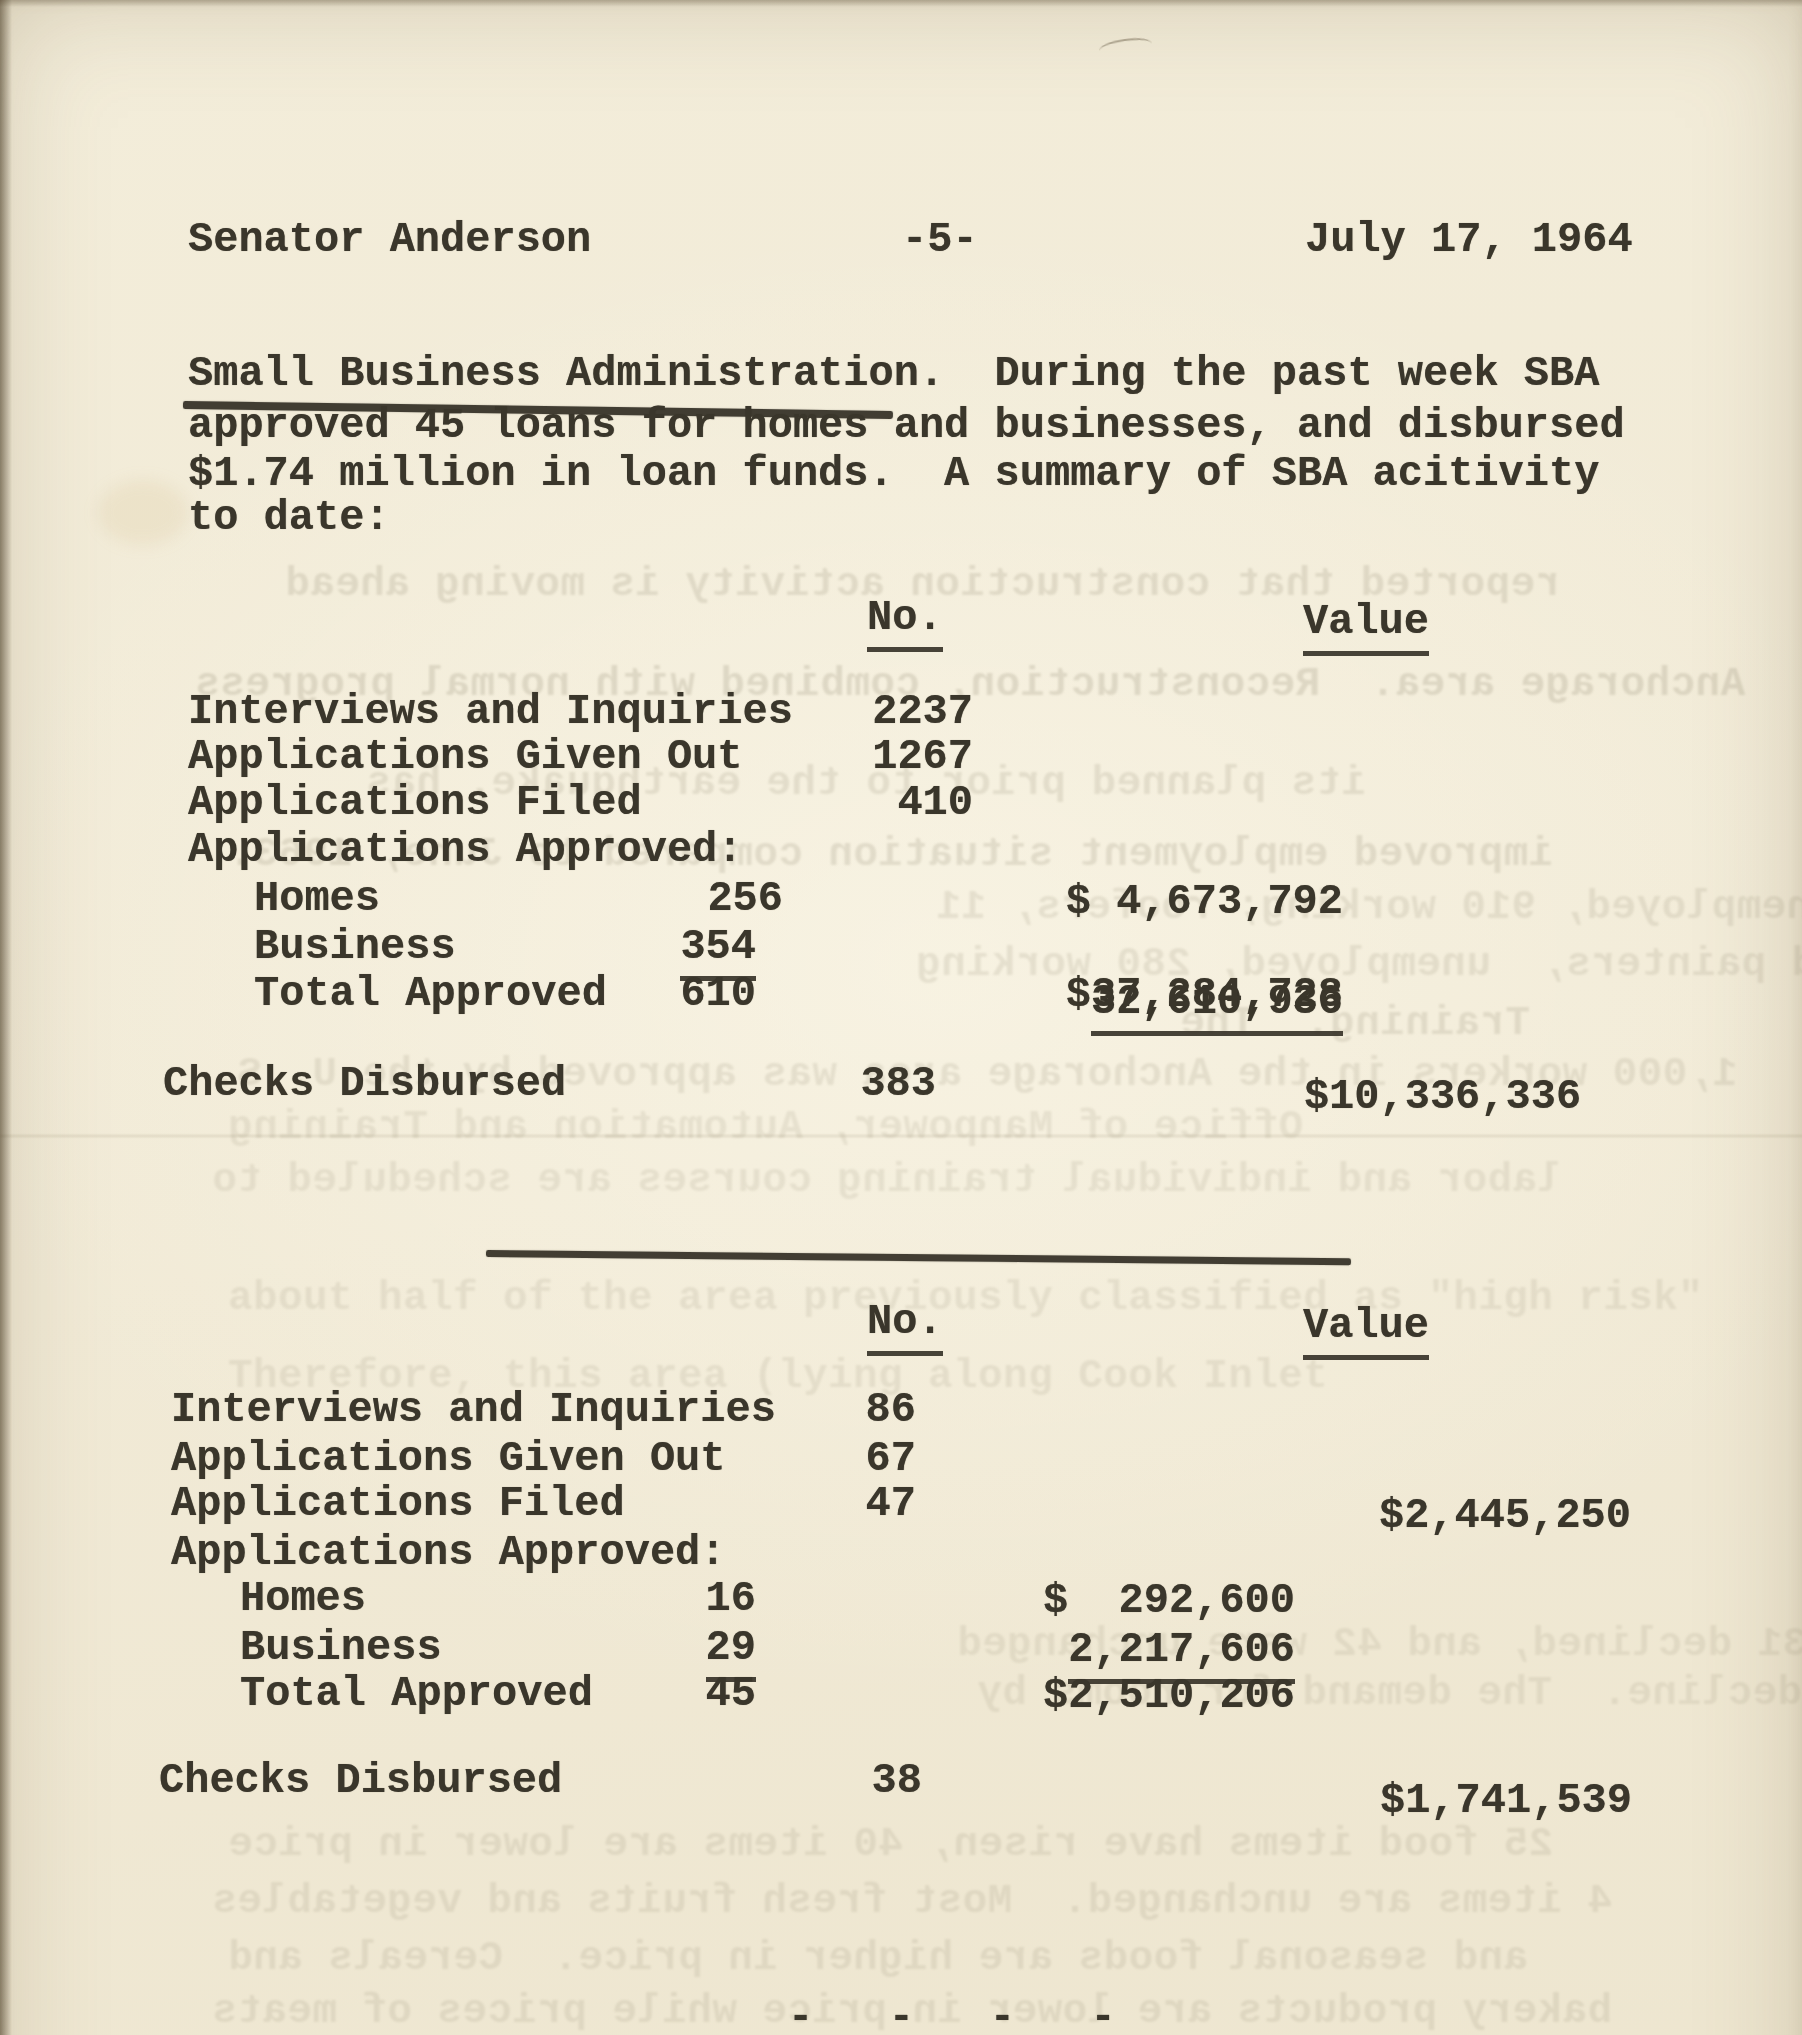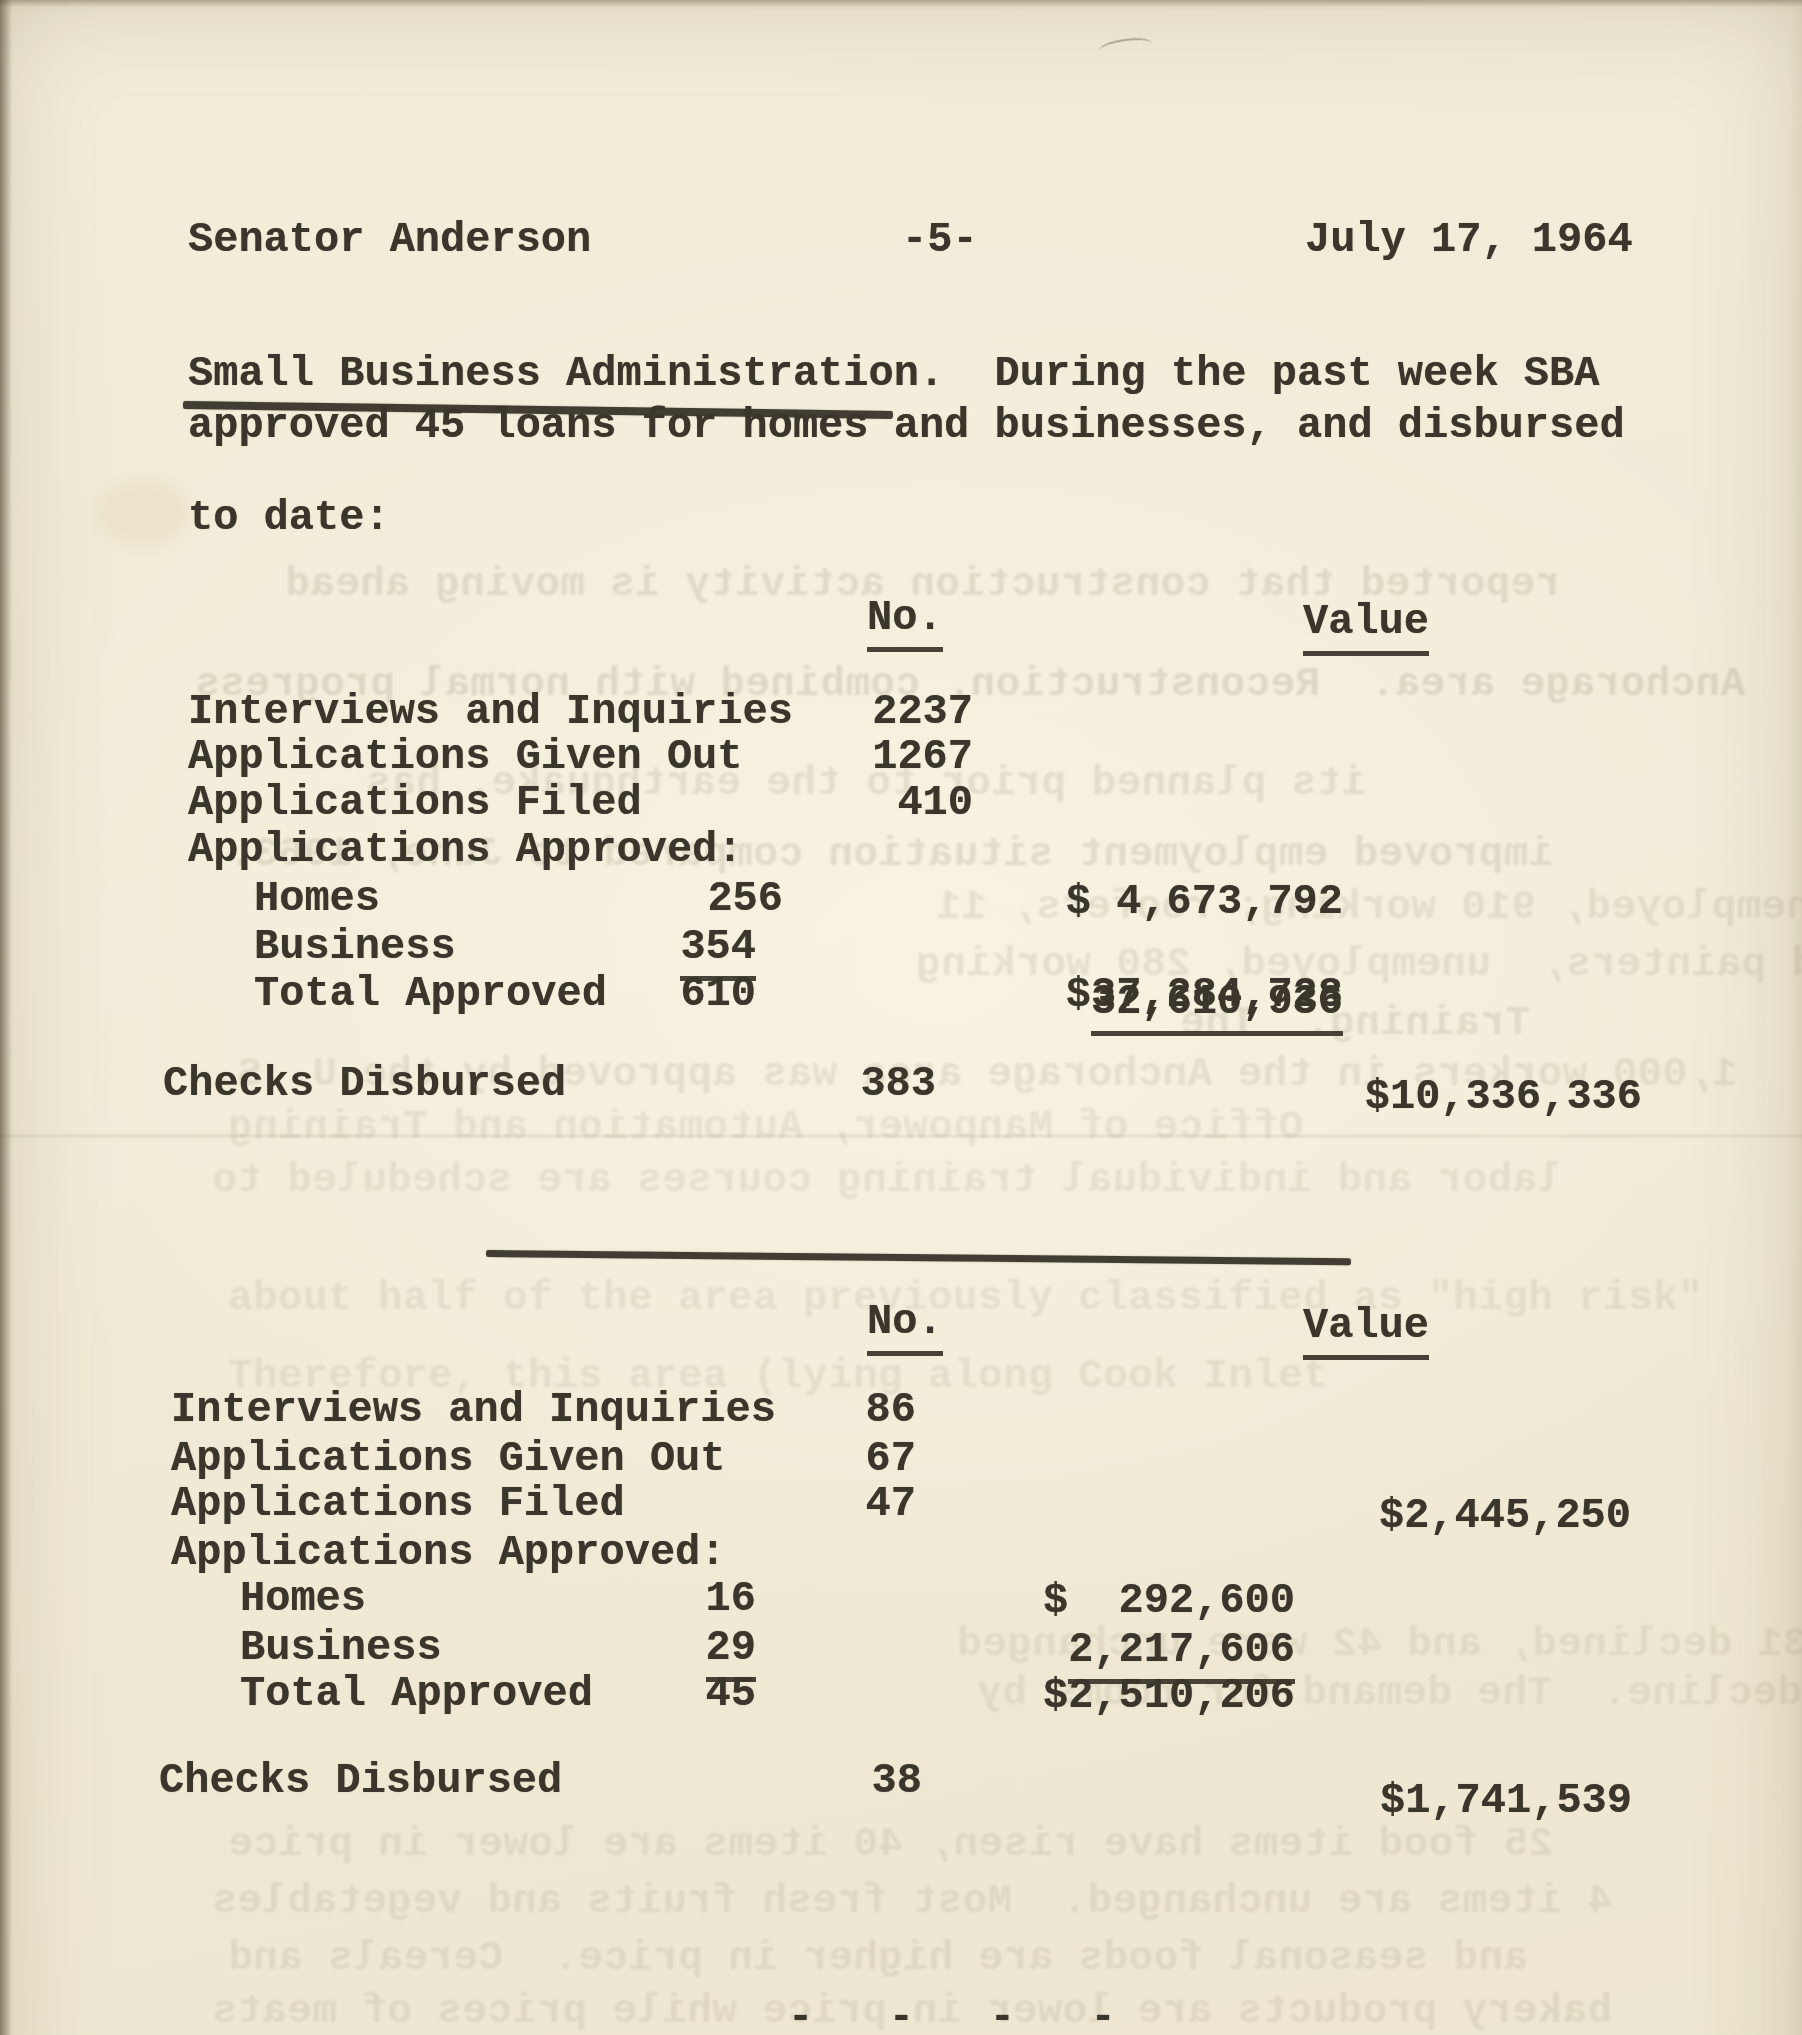--- a/index.html
+++ b/index.html
@@ -80,20 +80,21 @@
 
   <div class="stain" style="left:98px; top:480px; width:90px; height:65px;"></div>
 
   <div class="t" style="left:188px; top:219px;">Senator Anderson</div>
   <div class="t" style="left:902px; top:219px;">-5-</div>
   <div class="t" style="left:1305px; top:219px;">July 17, 1964</div>
 
   <div class="t" style="left:188px; top:353px;"><span>Small Business Administration.</span><span>  During the past week SBA</span></div>
   <div class="rule" style="left:183px; top:401px; width:710px; height:8.1px; transform:rotate(0.8deg); transform-origin:left center;"></div>
   <div class="t" style="left:188px; top:405px;">approved 45 loans for homes and businesses, and disbursed</div>
+  <div class="t" style="left:188px; top:453px;">$1.74 million in loan funds.  A summary of SBA acitivity</div>
   <div class="t" style="left:188px; top:497px;">to date:</div>
 
   <div class="t" style="left:867px; top:597px;"><span class="u">No.</span></div>
   <div class="t" style="left:1303px; top:601px;"><span class="u">Value</span></div>
 
   <div class="t" style="left:188px; top:691px;">Interviews and Inquiries</div>
   <div class="t num" style="left:802px; top:691px;">2237</div>
 
   <div class="t" style="left:188px; top:736px;">Applications Given Out</div>
   <div class="t num" style="left:802px; top:736px;">1267</div>
@@ -110,21 +111,21 @@
   <div class="t" style="left:254px; top:926px;">Business</div>
   <div class="t num" style="left:585px; top:926px;"><span class="u">354</span></div>
   <div class="t val" style="left:944px; top:945px;margin-top:36px;"><span class="u">32,610,936</span></div>
 
   <div class="t" style="left:254px; top:973px;">Total Approved</div>
   <div class="t num" style="left:585px; top:973px;">610</div>
   <div class="t val" style="left:944px; top:974px;">$37,284,728</div>
 
   <div class="t" style="left:163px; top:1063px;">Checks Disbursed</div>
   <div class="t num" style="left:765px; top:1063px;">383</div>
-  <div class="t val" style="left:1243px; top:1076px;">$10,336,336</div>
+  <div class="t val" style="left:1243px; top:1076px;text-align:center;">$10,336,336</div>
 
   <div class="rule" style="left:486px; top:1250px; width:865px; height:7.3px; transform:rotate(0.55deg); transform-origin:left center;"></div>
 
   <div class="t" style="left:867px; top:1301px;"><span class="u">No.</span></div>
   <div class="t" style="left:1303px; top:1305px;"><span class="u">Value</span></div>
 
   <div class="t" style="left:171px; top:1389px;">Interviews and Inquiries</div>
   <div class="t num" style="left:745px; top:1389px;">86</div>
 
   <div class="t" style="left:171px; top:1438px;">Applications Given Out</div>

